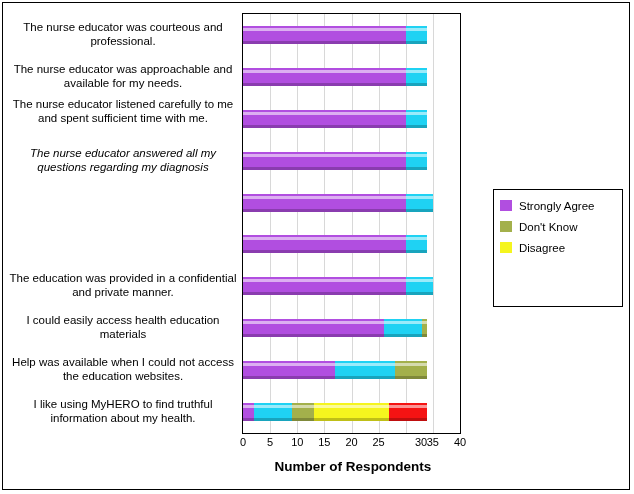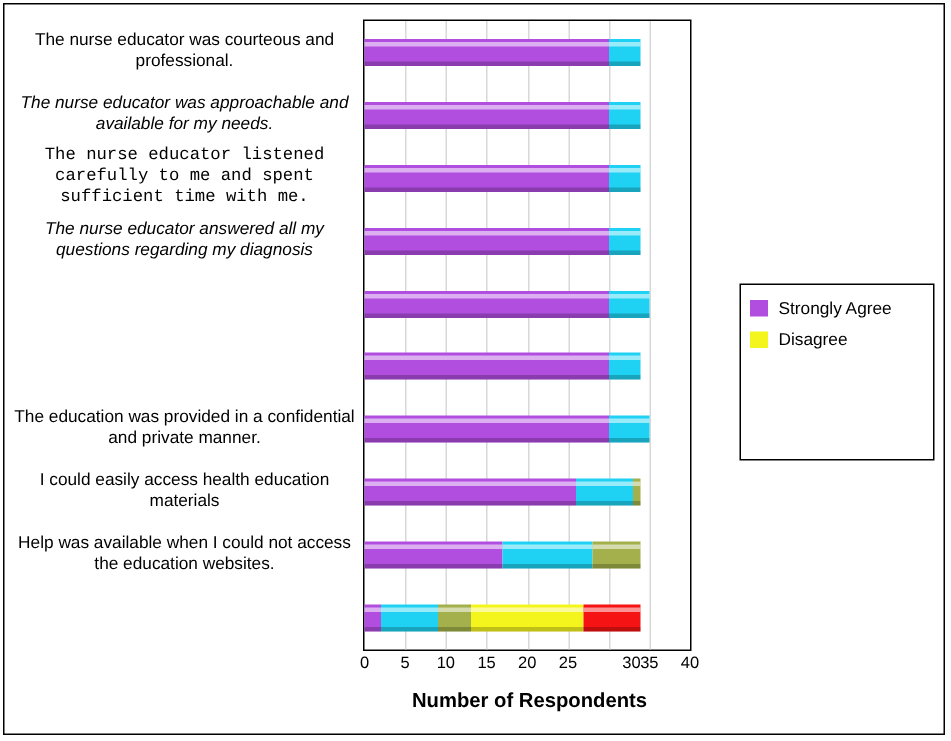--- a/index.html
+++ b/index.html
@@ -139,26 +139,27 @@
     white-space: nowrap;
   }
 </style>
 </head>
 <body>
 
 <div id="chart-frame">
 
   <div id="category-labels">
       <div class="cat-label" style="top: 6.95px;">The nurse educator was courteous and professional.</div>
-      <div class="cat-label" style="top: 48.85px; font-style: italic;">The nurse educator was approachable and available for my needs.</div>
-      <div class="cat-label" style="top: 83.75px; font-family: Liberation Mono, monospace;">The nurse educator listened carefully to me and spent sufficient time with me.</div>
+      <div class="cat-label" style="top: 48.85px;">The nurse educator was approachable and available for my needs.</div>
+      <div class="cat-label" style="top: 83.75px;">The nurse educator listened carefully to me and spent sufficient time with me.</div>
       <div class="cat-label" style="top: 132.65px; font-style: italic;">The nurse educator answered all my questions regarding my diagnosis</div>
       <div class="cat-label" style="top: 258.35px;">The education was provided in a confidential and private manner.</div>
       <div class="cat-label" style="top: 300.25px;">I could easily access health education materials</div>
       <div class="cat-label" style="top: 342.15px;">Help was available when I could not access the education websites.</div>
+      <div class="cat-label" style="top: 384.05px;">I like using MyHERO to find truthful information about my health.</div>
     </div>
 
   <div id="plot-area">
       <div class="gridline" style="left: 27.125px;"></div>
       <div class="gridline" style="left: 54.25px;"></div>
       <div class="gridline" style="left: 81.375px;"></div>
       <div class="gridline" style="left: 108.5px;"></div>
       <div class="gridline" style="left: 135.625px;"></div>
       <div class="gridline" style="left: 162.75px;"></div>
       <div class="gridline" style="left: 189.875px;"></div>
@@ -297,18 +298,22 @@
     </div>
 
   <div id="x-axis-title">Number of Respondents</div>
 
   <div id="legend">
       <div class="legend-item">
         <span class="legend-swatch" style="background: rgb(177, 78, 224);"></span>
         <span class="legend-text">Strongly Agree</span>
       </div>
       <div class="legend-item">
+        <span class="legend-swatch" style="background: rgb(163, 176, 75);"></span>
+        <span class="legend-text">Don't Know</span>
+      </div>
+      <div class="legend-item">
         <span class="legend-swatch" style="background: rgb(245, 245, 30);"></span>
         <span class="legend-text">Disagree</span>
       </div>
     </div>
 
 </div>
 
 </body></html>

